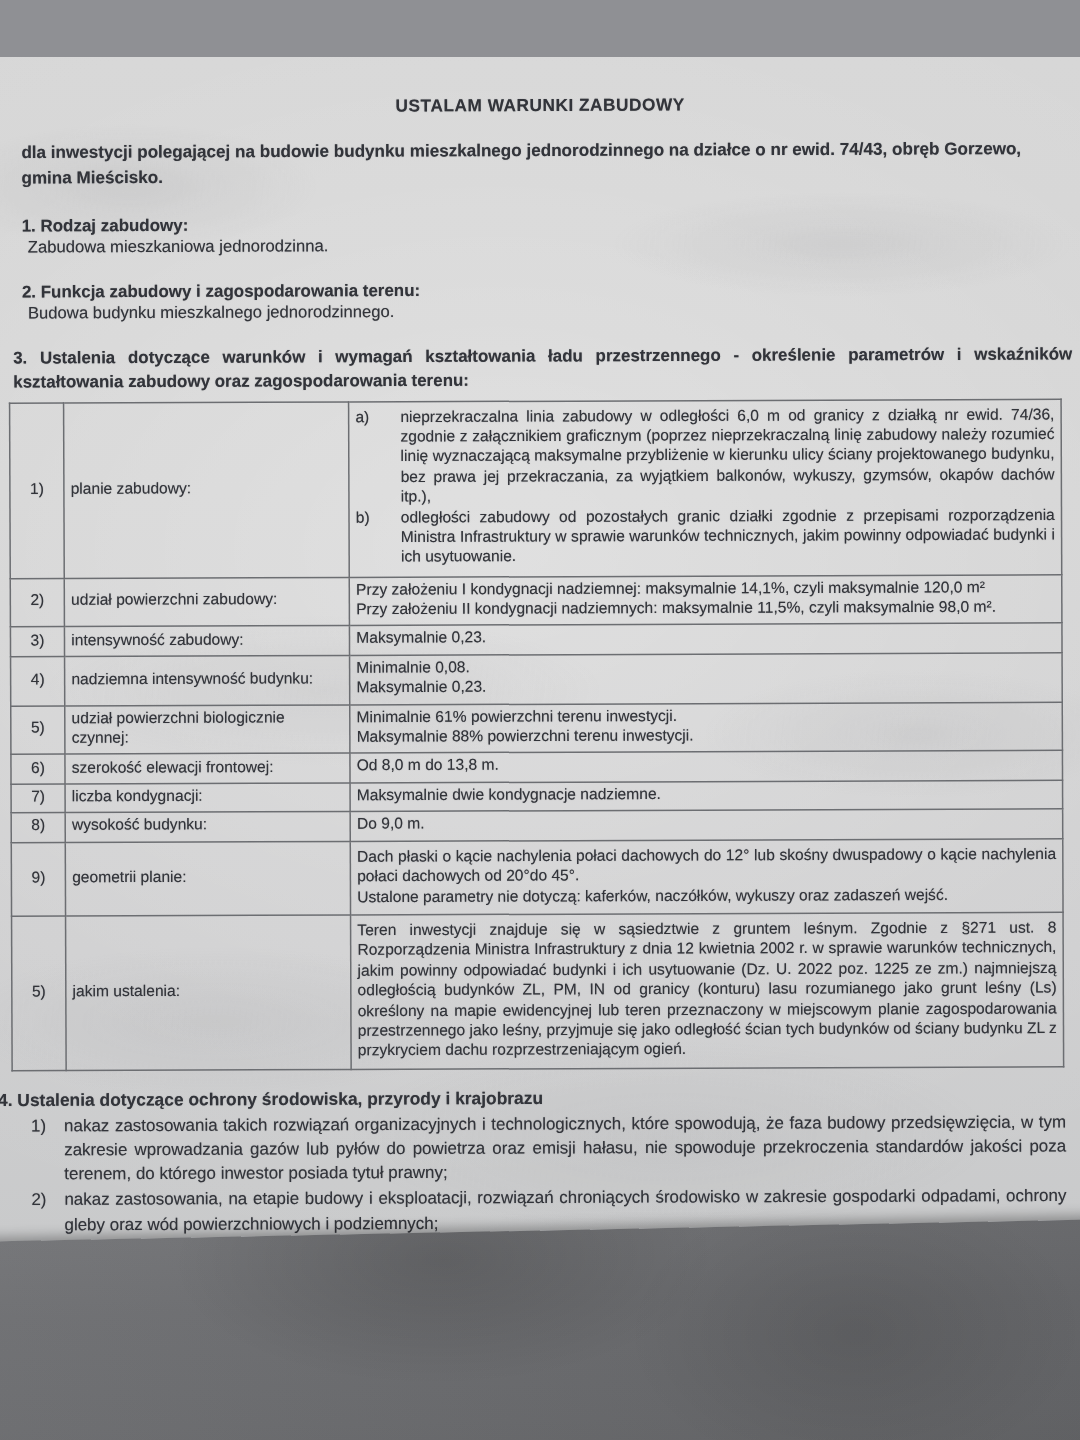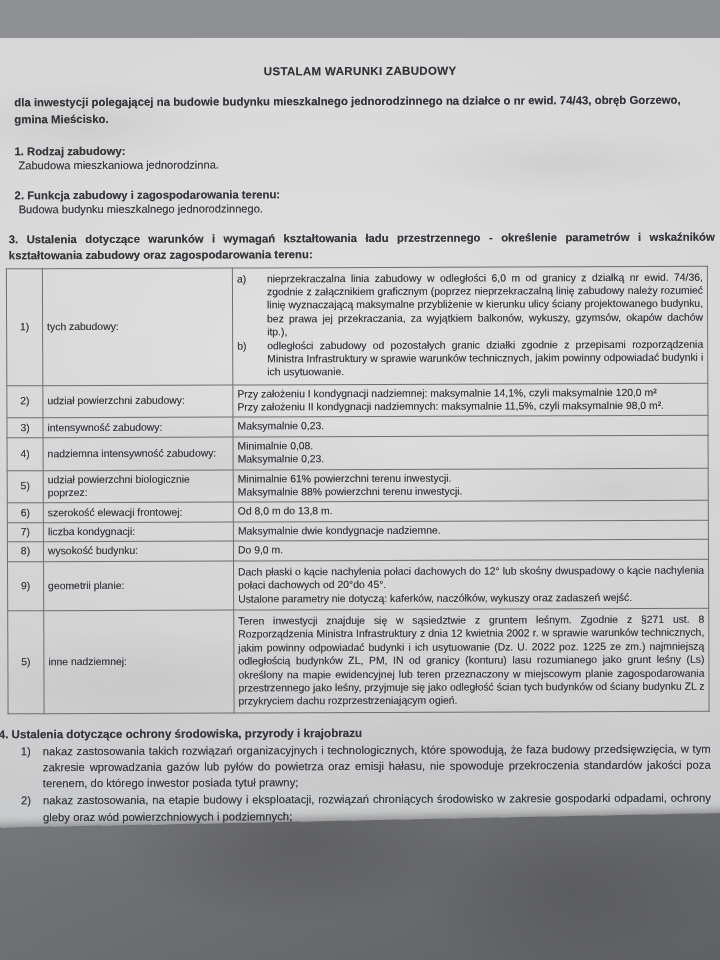--- a/index.html
+++ b/index.html
@@ -216,21 +216,21 @@
     <div class="sec ink">2. Funkcja zabudowy i zagospodarowania terenu:</div>
     <div class="sec-body ink">Budowa budynku mieszkalnego jednorodzinnego.</div>
 
     <div class="sec-just ink">3. Ustalenia dotyczące warunków i wymagań kształtowania ładu przestrzennego - określenie parametrów i wskaźników kształtowania zabudowy oraz zagospodarowania terenu:</div>
 
     <table class="params ink">
       <tbody>
 
         <tr>
           <td class="num">1)</td>
-          <td class="lab">tych zabudowy:</td>
+          <td class="lab">planie zabudowy:</td>
           <td class="val tall">
             <div class="sub">
               <div class="sub-row">
                 <span class="sub-mk">a)</span>
                 <span class="sub-tx">nieprzekraczalna linia zabudowy w odległości 6,0 m od granicy z działką nr ewid. 74/36, zgodnie z załącznikiem graficznym (poprzez nieprzekraczalną linię zabudowy należy rozumieć linię wyznaczającą maksymalne przybliżenie w kierunku ulicy ściany projektowanego budynku, bez prawa jej przekraczania, za wyjątkiem balkonów, wykuszy, gzymsów, okapów dachów itp.),</span>
               </div>
               <div class="sub-row">
                 <span class="sub-mk">b)</span>
                 <span class="sub-tx">odległości zabudowy od pozostałych granic działki zgodnie z przepisami rozporządzenia Ministra Infrastruktury w sprawie warunków technicznych, jakim powinny odpowiadać budynki i ich usytuowanie.</span>
               </div>
@@ -250,30 +250,30 @@
         <tr>
           <td class="num">3)</td>
           <td class="lab">intensywność zabudowy:</td>
           <td class="val">
             <div class="vline">Maksymalnie 0,23.</div>
           </td>
         </tr>
 
         <tr>
           <td class="num">4)</td>
-          <td class="lab">nadziemna intensywność zabudowy:</td>
+          <td class="lab">nadziemna intensywność budynku:</td>
           <td class="val">
             <div class="vline">Minimalnie 0,08.</div>
             <div class="vline">Maksymalnie 0,23.</div>
           </td>
         </tr>
 
         <tr>
           <td class="num">5)</td>
-          <td class="lab">udział powierzchni biologicznie poprzez:</td>
+          <td class="lab">udział powierzchni biologicznie czynnej:</td>
           <td class="val">
             <div class="vline">Minimalnie 61% powierzchni terenu inwestycji.</div>
             <div class="vline">Maksymalnie 88% powierzchni terenu inwestycji.</div>
           </td>
         </tr>
 
         <tr>
           <td class="num">6)</td>
           <td class="lab">szerokość elewacji frontowej:</td>
           <td class="val">
@@ -301,21 +301,21 @@
           <td class="num">9)</td>
           <td class="lab">geometrii planie:</td>
           <td class="val tall">
             <div class="vline">Dach płaski o kącie nachylenia połaci dachowych do 12° lub skośny dwuspadowy o kącie nachylenia połaci dachowych od 20°do 45°.</div>
             <div class="vline">Ustalone parametry nie dotyczą: kaferków, naczółków, wykuszy oraz zadaszeń wejść.</div>
           </td>
         </tr>
 
         <tr>
           <td class="num">5)</td>
-          <td class="lab">inne nadziemnej:</td>
+          <td class="lab">jakim ustalenia:</td>
           <td class="val tall">
             <div class="vline">Teren inwestycji znajduje się w sąsiedztwie z gruntem leśnym. Zgodnie z  §271 ust. 8 Rozporządzenia Ministra Infrastruktury z dnia 12 kwietnia 2002 r. w sprawie warunków technicznych, jakim powinny odpowiadać budynki i ich usytuowanie (Dz. U. 2022 poz. 1225 ze zm.) najmniejszą odległością budynków ZL, PM, IN od granicy (konturu) lasu rozumianego jako grunt leśny (Ls) określony na mapie ewidencyjnej lub teren przeznaczony w miejscowym planie zagospodarowania przestrzennego jako leśny, przyjmuje się jako odległość ścian tych budynków od ściany budynku ZL z przykryciem dachu rozprzestrzeniającym ogień.</div>
           </td>
         </tr>
 
       </tbody>
     </table>
 
     <div class="tail-head ink">4. Ustalenia dotyczące ochrony środowiska, przyrody i krajobrazu</div>
 

